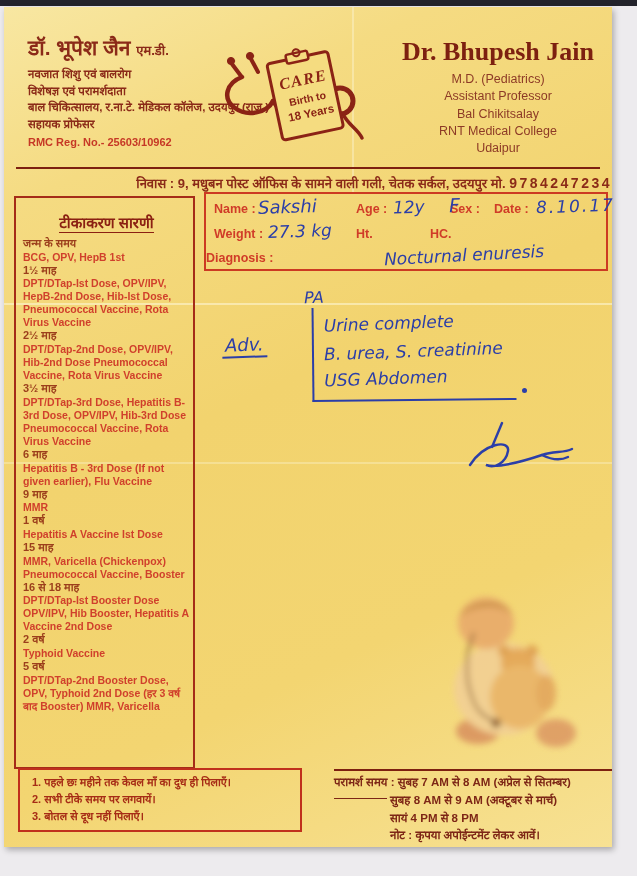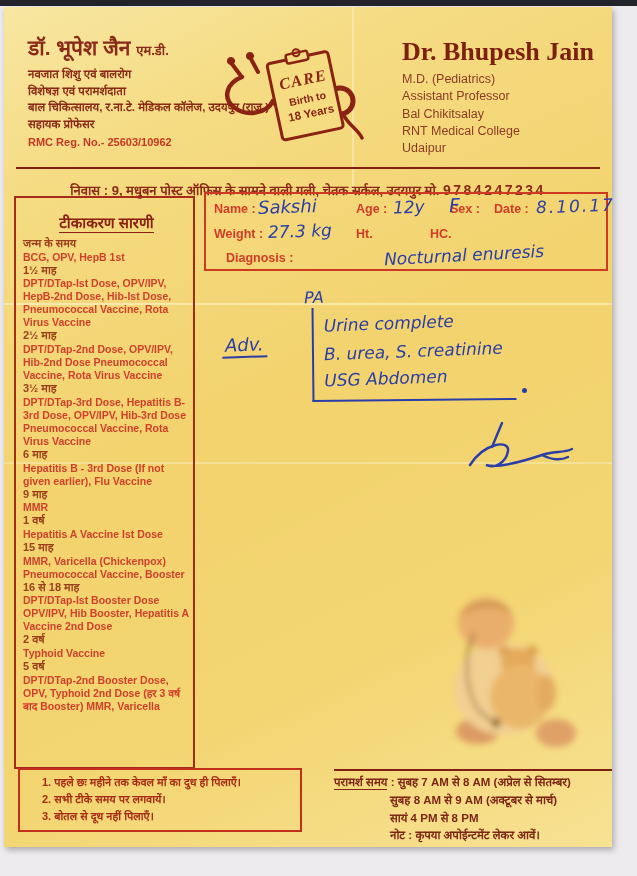--- a/index.html
+++ b/index.html
@@ -11,27 +11,27 @@
   .crease-h{position:absolute;left:0;top:296px;width:100%;height:2px;background:rgba(253,247,219,0.55)}
   .crease-h2{position:absolute;left:0;top:455px;width:100%;height:2px;background:rgba(253,247,219,0.35)}
   .crease-v{position:absolute;left:348px;top:0;width:2px;height:185px;background:rgba(253,247,219,0.4)}
 
   
   .hdr-left{position:absolute;left:24px;top:26px;color:#8b2a18}
   .docname-hi{font-size:21px;font-weight:bold;margin-bottom:5px}
   .docname-hi .deg{font-size:13px;font-weight:bold}
   .hdr-left .ln{font-size:11.5px;font-weight:bold;line-height:1.45}
   .rmc{font-size:11px;font-weight:bold;color:#c63826;margin-top:3px}
-  .hdr-right{position:absolute;right:18px;top:30px;text-align:left}
+  .hdr-right{position:absolute;right:18px;top:30px;text-align:center}
   .docname-en{font-family:"Liberation Serif",serif;font-size:26px;font-weight:bold;color:#7d2010;margin-bottom:4px}
   .hdr-right .ln{font-size:12.5px;line-height:1.38;color:#8d3a26}
   .logo{position:absolute;left:208px;top:34px}
 
   .rule{position:absolute;left:12px;top:160px;width:584px;height:2px;background:#7d2010}
-  .addr{position:absolute;left:0;top:174px;width:100%;text-align:center;font-size:13px;font-weight:bold;color:#8b2a18}
+  .addr{position:absolute;left:0;top:167px;width:100%;text-align:right;font-size:13px;font-weight:bold;color:#8b2a18}
   .addr .phone{letter-spacing:2.5px;font-size:14px}
 
   
   .vaxbox{position:absolute;left:10px;top:189px;width:181px;height:573px;border:2px solid #a52c18;box-sizing:border-box;padding:13px 3px 0 7px}
   .vtitle{text-align:center;font-size:15px;font-weight:bold;color:#8b2012;margin:1px 0 5px}
   .vtitle span{border-bottom:1.5px solid #8b2012;padding-bottom:1px}
   .vage{font-size:11px;font-weight:bold;color:#9c3f1c;line-height:13.5px}
   .vlist{font-size:10.5px;color:#d0402c;line-height:13.1px;font-weight:bold}
 
   
@@ -41,23 +41,23 @@
 
   .pa-note{left:300px;top:281px;font-size:16px}
   .adv-label{position:absolute;left:218px;top:327px;font-family:"DejaVu Sans",sans-serif;font-style:italic;color:#2b3ea8;font-size:18px;border-bottom:2px solid #2b3ea8;padding:0 3px 1px;transform:rotate(-2deg)}
   .advbracket{position:absolute;left:308px;top:300px;width:202px;height:92px;border-left:2px solid #2b3ea8;border-bottom:2px solid #2b3ea8;transform:rotate(-0.6deg)}
   .advitem{position:absolute;left:10px;font-family:"DejaVu Sans",sans-serif;font-style:italic;color:#2b3ea8;font-size:17px;white-space:nowrap;transform:rotate(-1.5deg)}
   .dot{position:absolute;left:518px;top:381px;width:5px;height:5px;border-radius:50%;background:#2b3ea8}
   .signature{position:absolute;left:460px;top:406px}
   .baby{position:absolute;left:404px;top:574px}
 
   
-  .advicebox{position:absolute;left:14px;top:761px;width:284px;height:64px;border:2px solid #c0301c;box-sizing:border-box;padding:4px 22px;color:#a62c16;font-size:11px;font-weight:bold;line-height:1.55}
+  .advicebox{position:absolute;left:14px;top:761px;width:284px;height:64px;border:2px solid #c0301c;box-sizing:border-box;padding:4px 12px;color:#a62c16;font-size:11px;font-weight:bold;line-height:1.55}
   .hours{position:absolute;left:330px;top:762px;width:278px;border-top:2px solid #7d2010;padding-top:3px;color:#7d2616;font-size:11.5px;font-weight:bold;line-height:1.55}
-  .hours .lbl{border-bottom:1.5px solid #7d2616;padding-bottom:1px}
+  .hours .lbl{border-bottom:1.5px solid #7d2616;padding-bottom:10px}
   .hours .indent{padding-left:56px}
 </style>
 </head>
 <body>
 
 <div class="topstrip"></div>
 
 <div class="paper">
   <div class="crease-h"></div>
   <div class="crease-h2"></div>
@@ -167,21 +167,21 @@
     <div class="plabel" style="left:150px;top:8px">Age :</div>
     <div class="hand" style="left:187px;top:3px">12y</div>
     <div class="plabel" style="left:244px;top:8px">Sex :</div>
     <div class="hand" style="left:243px;top:0;font-size:19px">F</div>
     <div class="plabel" style="left:288px;top:8px">Date :</div>
     <div class="hand" style="left:330px;top:2px;letter-spacing:2px">8.10.17</div>
     <div class="plabel" style="left:8px;top:33px">Weight :</div>
     <div class="hand" style="left:62px;top:27px">27.3 kg</div>
     <div class="plabel" style="left:150px;top:33px">Ht.</div>
     <div class="plabel" style="left:224px;top:33px">HC.</div>
-    <div class="plabel" style="left:20px;top:57px">Diagnosis :</div>
+    <div class="plabel" style="left:0;top:57px">Diagnosis :</div>
     <div class="hand" style="left:178px;top:51px;transform:rotate(-3deg)">Nocturnal enuresis</div>
   </div>
 
   <div class="hand pa-note">PA</div>
   <div class="adv-label">Adv.</div>
   <div class="advbracket">
     <div class="advitem" style="top:6px">Urine complete</div>
     <div class="advitem" style="top:34px">B. urea, S. creatinine</div>
     <div class="advitem" style="top:61px">USG Abdomen</div>
   </div>

